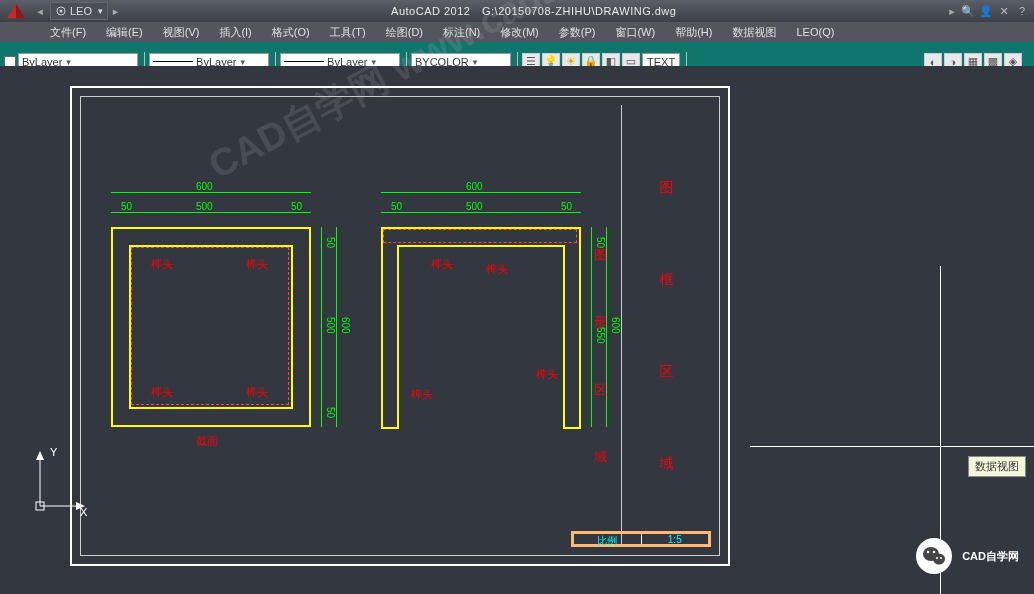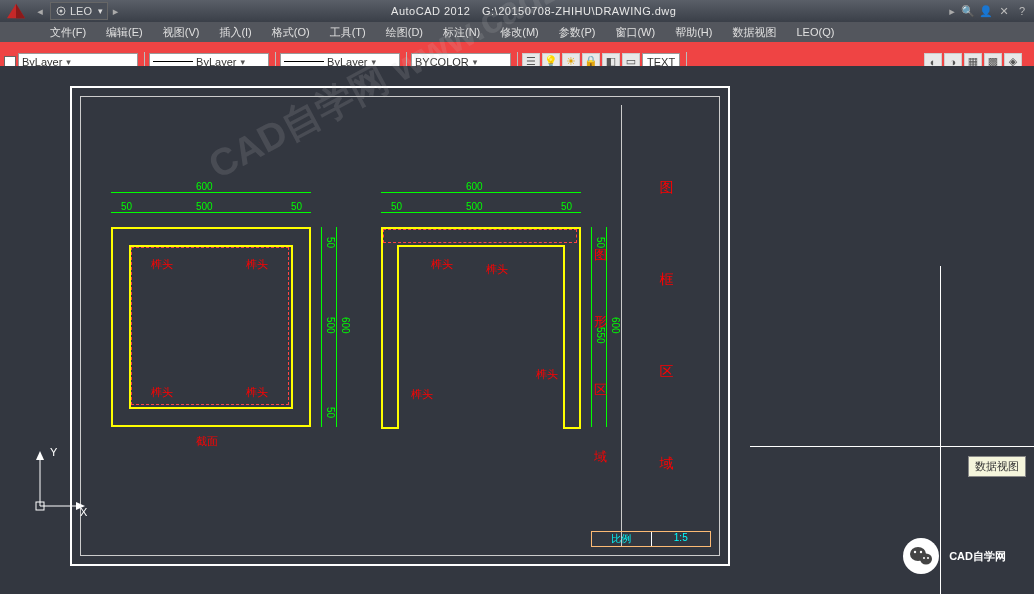--- a/index.html
+++ b/index.html
@@ -16,21 +16,21 @@
     .title-center { flex: 1; text-align: center; color: #e8e8e8; font-size: 12px; letter-spacing: 0.5px; }
     .title-search { width: 150px; height: 18px; background: #fff; border: 1px solid #888; color: #888; font-style: italic; padding: 0 4px; margin-right: 4px; }
     .title-icons { display: flex; gap: 2px; padding-right: 4px; }
     .title-icons span { width: 16px; height: 16px; display: flex; align-items: center; justify-content: center; color: #bbb; cursor: pointer; }
     
     
     .menubar { height: 20px; background: #53565d; display: flex; align-items: center; padding-left: 40px; }
     .menubar .menu-item { padding: 2px 10px; color: #e0e0e0; cursor: pointer; }
     
     
-    .toolbar { height: 40px; background: #ef4444; display: flex; align-items: center; border-bottom: 1px solid #888; padding: 12px 4px; gap: 2px; }
+    .toolbar { height: 40px; background: #0f766e; display: flex; align-items: center; border-bottom: 1px solid #888; padding: 12px 4px; gap: 2px; }
     .tb-group { display: flex; align-items: center; gap: 2px; height: 20px; border-right: 1px solid #bbb; padding-right: 6px; margin-right: 2px; }
     .tb-swatch { width: 12px; height: 12px; border: 1px solid #666; background: #fff; }
     .tb-select { background: #fff; border: 1px solid #999; height: 18px; padding: 0 3px; display: flex; align-items: center; color: #333; }
     .tb-select::after { content: "▾"; margin-left: 4px; font-size: 9px; color: #555; }
     .tb-line { width: 40px; border-top: 1px solid #000; }
     .tb-icon { width: 18px; height: 18px; display: flex; align-items: center; justify-content: center; cursor: pointer; color: #555; background: #e8e8e8; border: 1px solid #ccc; }
     .tb-icon.bulb { color: #d4a500; }
     .tb-icon.sun { color: #e0a000; }
     .tb-text { padding: 0 4px; color: #333; background: #fff; border: 1px solid #999; height: 18px; display: flex; align-items: center; }
     
@@ -64,21 +64,21 @@
     .crosshair-h { position: absolute; top: 380px; left: 750px; right: 0; height: 1px; background: #fff; }
     .crosshair-v { position: absolute; left: 940px; top: 200px; bottom: 0; width: 1px; background: #fff; }
     
     
     .tooltip { position: absolute; right: 8px; top: 390px; background: #f5f5dc; border: 1px solid #888; padding: 2px 6px; color: #333; font-size: 11px; }
     
     
     .watermark { position: absolute; left: 200px; top: 80px; transform: rotate(-28deg); transform-origin: top left; color: rgba(200,200,200,0.15); font-size: 38px; font-weight: bold; white-space: nowrap; pointer-events: none; }
     
     
-    .branding { position: absolute; right: 28px; bottom: 20px; display: flex; align-items: center; gap: 10px; color: #fff; font-size: 18px; font-weight: bold; }
+    .branding { position: absolute; right: 15px; bottom: 20px; display: flex; align-items: center; gap: 10px; color: #fff; font-size: 18px; font-weight: bold; }
     .wechat-icon { width: 36px; height: 36px; background: #fff; border-radius: 50%; display: flex; align-items: center; justify-content: center; }
     .wechat-icon svg { width: 24px; height: 22px; }
   </style>
 </head>
 <body>
 
 <div class="titlebar">
   <div class="app-logo">
     <svg viewBox="0 0 24 20">
         <path d="M2 18 L12 2 L22 18 Z" fill="#c62828"></path>
@@ -232,21 +232,21 @@
         <span>域</span>
       </div>
 
       <div class="dwg-sidebar">
         <span>图</span>
         <span>框</span>
         <span>区</span>
         <span>域</span>
       </div>
 
-      <div style="position:absolute;right:8px;bottom:8px;width:120px;height:16px;border:1px solid #fdba74;display:flex">
+      <div style="position:absolute;right:8px;bottom:8px;width:140px;height:16px;border:3px solid #fdba74;display:flex">
         <div class="lbl-cyan" style="position:relative;flex:1;text-align:center;border-right:1px solid #fff">比例</div>
         <div class="lbl-cyan" style="position:relative;flex:1;text-align:center">1:5</div>
       </div>
 
     </div>
   </div>
 
   <div class="ucs">
     <span class="ucs-y">Y</span>
     <svg viewBox="0 0 60 70">

